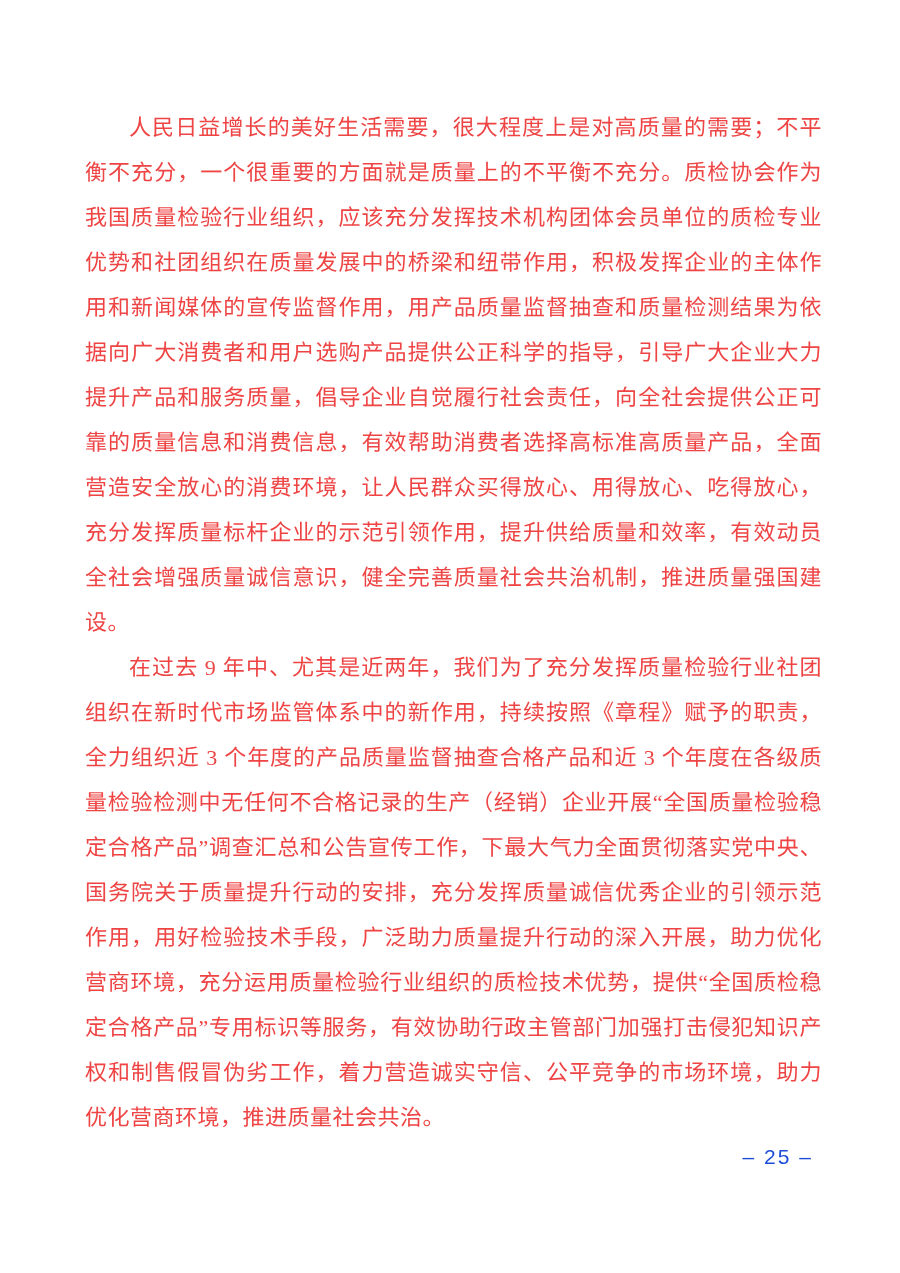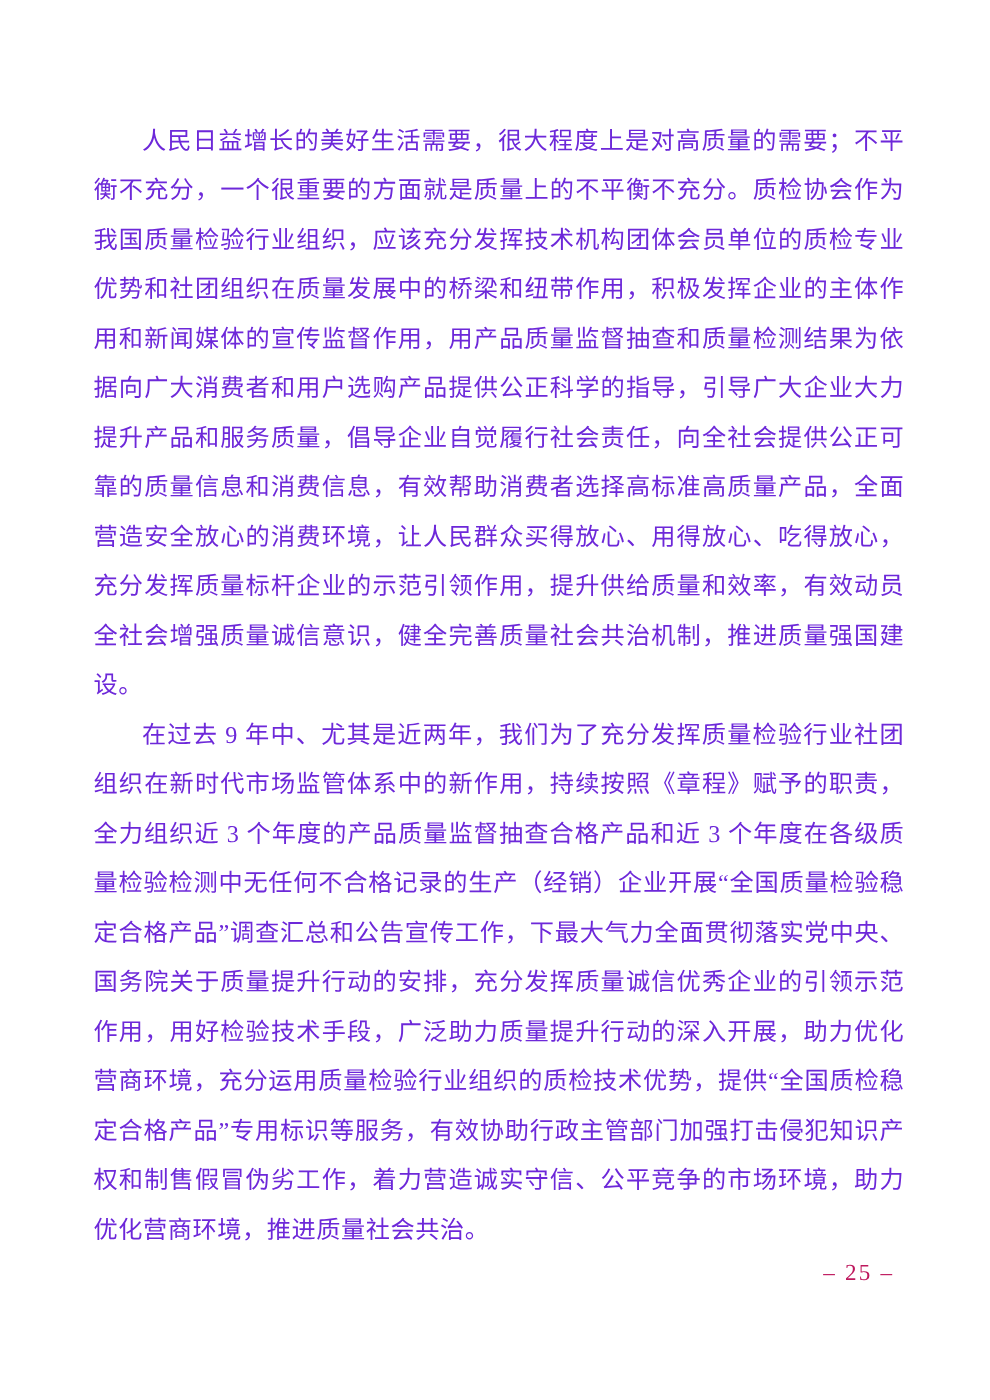--- a/index.html
+++ b/index.html
@@ -27,32 +27,32 @@
     width: 737px;
   }
   .para {
     margin: 0;
     font-size: 22px;
     line-height: 45px;
     text-align: justify;
     text-justify: inter-ideograph;
     text-indent: 2em;
     letter-spacing: 0.5px;
-    color: #6d28d9;
+    color: #ef4444;
     font-weight: 400;
   }
   .page-number {
     position: absolute;
     top: 1143px;
     right: 87px;
     font-size: 21px;
     line-height: 28px;
-    color: #be185d;
+    color: #1d4ed8;
     letter-spacing: 2px;
-    font-family: Liberation Serif, serif;
+    font-family: Liberation Sans, sans-serif;
     white-space: nowrap;
   }
 </style>
 </head>
 <body>
 
 <div class="page">
   <div class="text-block">
     <p class="para">人民日益增长的美好生活需要，很大程度上是对高质量的需要；不平衡不充分，一个很重要的方面就是质量上的不平衡不充分。质检协会作为我国质量检验行业组织，应该充分发挥技术机构团体会员单位的质检专业优势和社团组织在质量发展中的桥梁和纽带作用，积极发挥企业的主体作用和新闻媒体的宣传监督作用，用产品质量监督抽查和质量检测结果为依据向广大消费者和用户选购产品提供公正科学的指导，引导广大企业大力提升产品和服务质量，倡导企业自觉履行社会责任，向全社会提供公正可靠的质量信息和消费信息，有效帮助消费者选择高标准高质量产品，全面营造安全放心的消费环境，让人民群众买得放心、用得放心、吃得放心，充分发挥质量标杆企业的示范引领作用，提升供给质量和效率，有效动员全社会增强质量诚信意识，健全完善质量社会共治机制，推进质量强国建设。</p>
     <p class="para">在过去 9 年中、尤其是近两年，我们为了充分发挥质量检验行业社团组织在新时代市场监管体系中的新作用，持续按照《章程》赋予的职责，全力组织近 3 个年度的产品质量监督抽查合格产品和近 3 个年度在各级质量检验检测中无任何不合格记录的生产（经销）企业开展“全国质量检验稳定合格产品”调查汇总和公告宣传工作，下最大气力全面贯彻落实党中央、国务院关于质量提升行动的安排，充分发挥质量诚信优秀企业的引领示范作用，用好检验技术手段，广泛助力质量提升行动的深入开展，助力优化营商环境，充分运用质量检验行业组织的质检技术优势，提供“全国质检稳定合格产品”专用标识等服务，有效协助行政主管部门加强打击侵犯知识产权和制售假冒伪劣工作，着力营造诚实守信、公平竞争的市场环境，助力优化营商环境，推进质量社会共治。</p>

